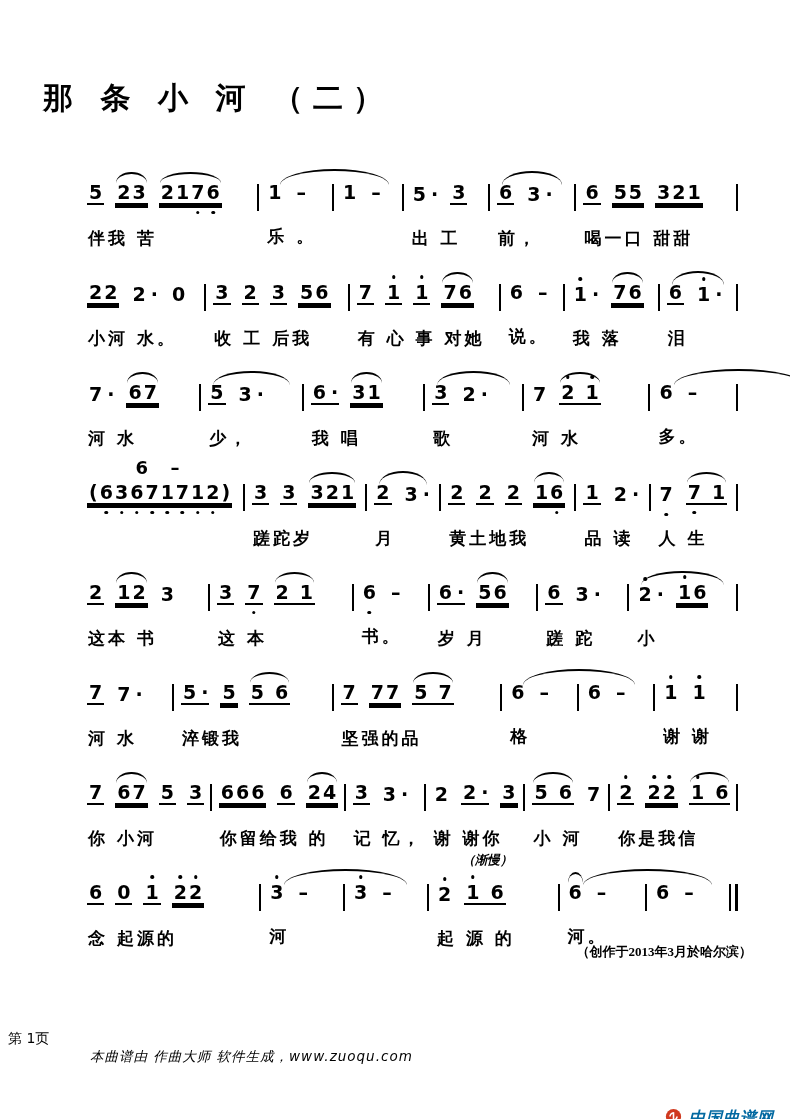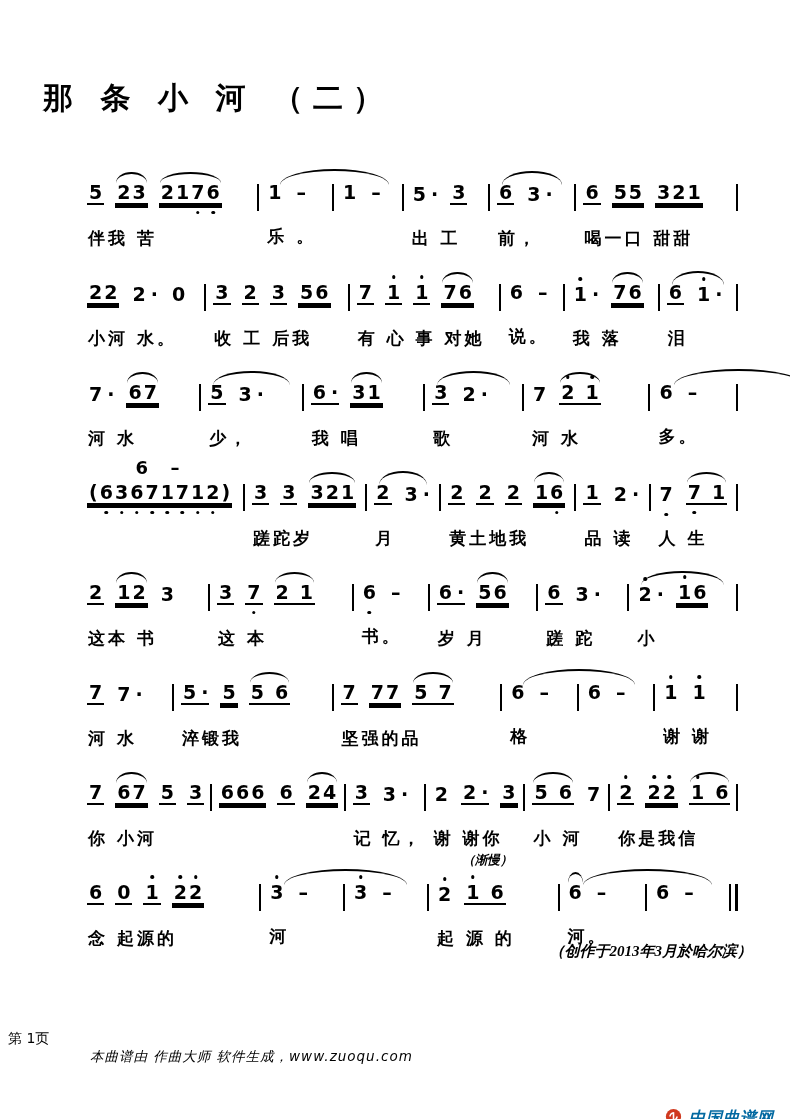--- a/index.html
+++ b/index.html
@@ -31,22 +31,22 @@
   .tok.slur::before{content:"";position:absolute;top:-11px;left:1px;right:1px;height:9px;
           border-top:2px solid #000;border-radius:50%/100% 100% 0 0;}
   .measure.m-arc::before{content:"";position:absolute;top:3px;left:12px;right:12px;height:12px;
           border-top:2px solid #000;border-radius:50%/100% 100% 0 0;}
   .measure.m-tie::after{content:"";position:absolute;top:1px;left:28%;width:150%;height:14px;
           border-top:2px solid #000;border-radius:50%/100% 100% 0 0;pointer-events:none;}
   .m-above{position:absolute;top:-9px;left:50%;transform:translateX(-50%);
            font-size:18px;font-weight:700;white-space:nowrap;letter-spacing:8px;}
   .m-mark{position:absolute;top:-13px;left:26%;font-size:12.5px;font-weight:700;
           font-style:italic;white-space:nowrap;font-family:Liberation Mono, monospace;}
-  .m-tail{position:absolute;right:-14px;bottom:-10px;font-size:15px;font-weight:700;
-          font-style:italic;white-space:nowrap;font-family:"Liberation Serif",serif;}
+  .m-tail{position:absolute;right:-14px;bottom:-10px;font-size:13px;font-weight:700;
+          white-space:nowrap;font-family:"Liberation Serif",serif;}
   .page-num{position:absolute;top:1030px;left:8px;width:100%;text-align:left;font-size:14px;}
   .gen-note{position:absolute;top:1048px;left:90px;font-size:13.5px;letter-spacing:1px;font-style:italic;}
   .upload{position:absolute;top:1086px;right:16px;display:flex;align-items:center;gap:7px;}
   .upload-text{font-size:17px;font-weight:700;margin-top:42px;}
   .site-name{font-size:16px;font-weight:700;font-style:italic;letter-spacing:1px;}
   .logo-ic{display:inline-block;}
 </style>
 </head>
 <body>
 
@@ -805,20 +805,21 @@
                 <span class="ch">6</span>
               </span>
             </div>
             <div class="tok slur">
               <span class="grp u2">
                 <span class="ch">2</span>
                 <span class="ch">4</span>
               </span>
             </div>
           </div>
+          <div class="m-lyric">你留给我 的</div>
         </div>
         <div class="bar"></div>
         <div class="measure" style="flex-grow: 5.35;">
           <div class="m-notes">
             <div class="tok">
               <span class="grp u1">
                 <span class="ch">3</span>
               </span>
             </div>
             <div class="tok">

